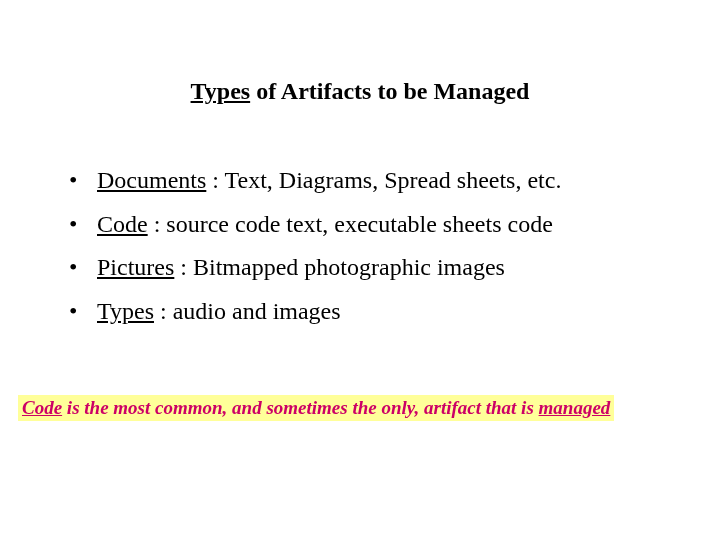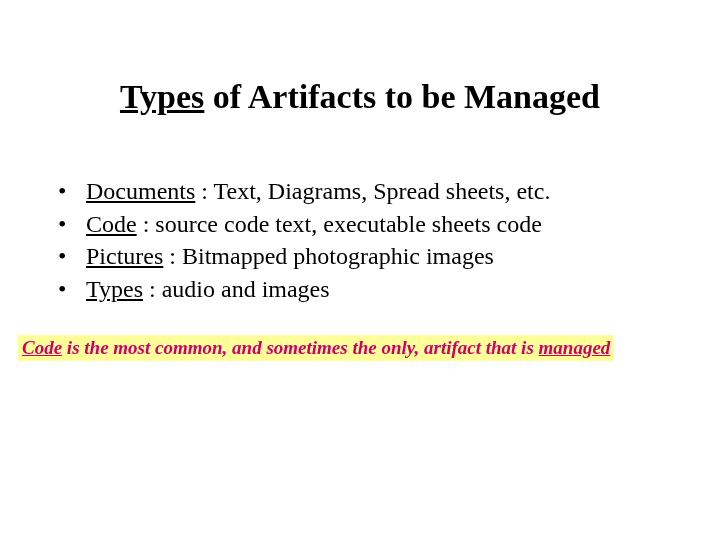--- a/index.html
+++ b/index.html
@@ -14,52 +14,52 @@
     overflow: hidden;
   }
   .slide {
     width: 720px;
     height: 540px;
     box-sizing: border-box;
     padding-top: 78px;
   }
   .title {
     text-align: center;
-    font-size: 34px;
+    font-size: 24px;
     font-weight: bold;
     margin: 0 0 60px 0;
     padding: 0 40px;
   }
   .title .t1 {
     text-decoration: underline;
   }
   .bullets {
     list-style: none;
     margin: 0;
     padding: 0 40px 0 58px;
   }
   .bullets li {
     font-size: 24px;
     line-height: 1.28;
-    margin: 0;
+    margin: 11px;
     padding: 0 0 2px 28px;
     position: relative;
   }
   .bullets li::before {
     content: "•";
     position: absolute;
     left: 0;
     top: 0;
     font-size: 24px;
   }
   .term {
     text-decoration: underline;
   }
   .footnote-wrap {
-    margin-top: 28px;
+    margin-top: 66px;
     padding: 0 18px;
   }
   .footnote {
     display: inline-block;
     background: #ffff99;
     color: #cc0066;
     font-style: italic;
     font-weight: bold;
     font-size: 19px;
     padding: 2px 4px;

